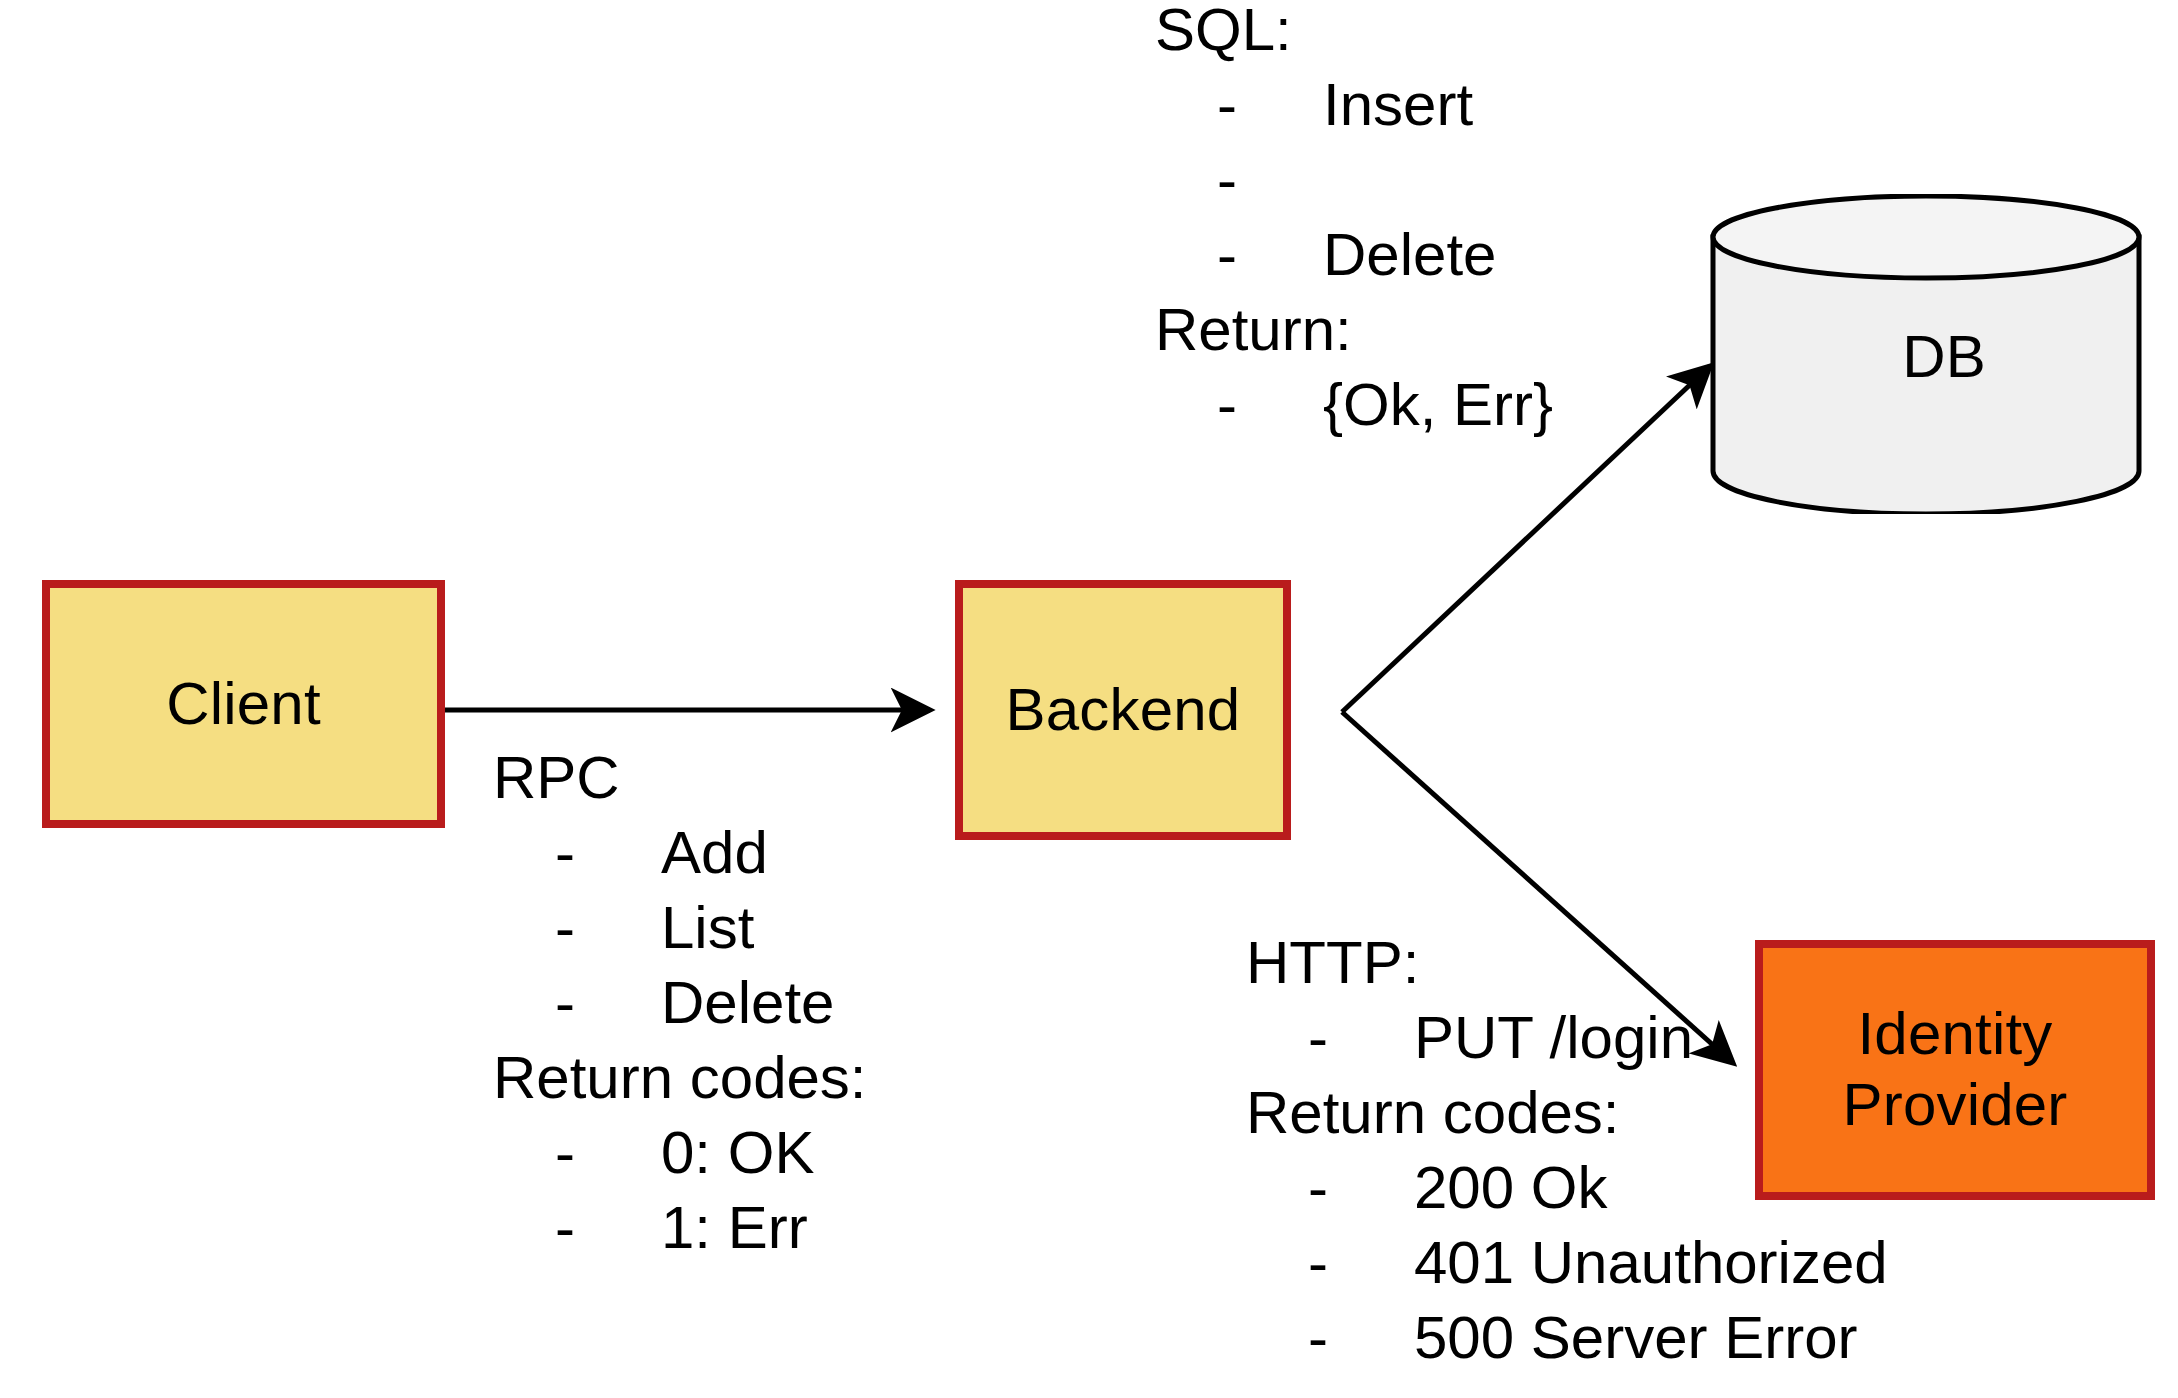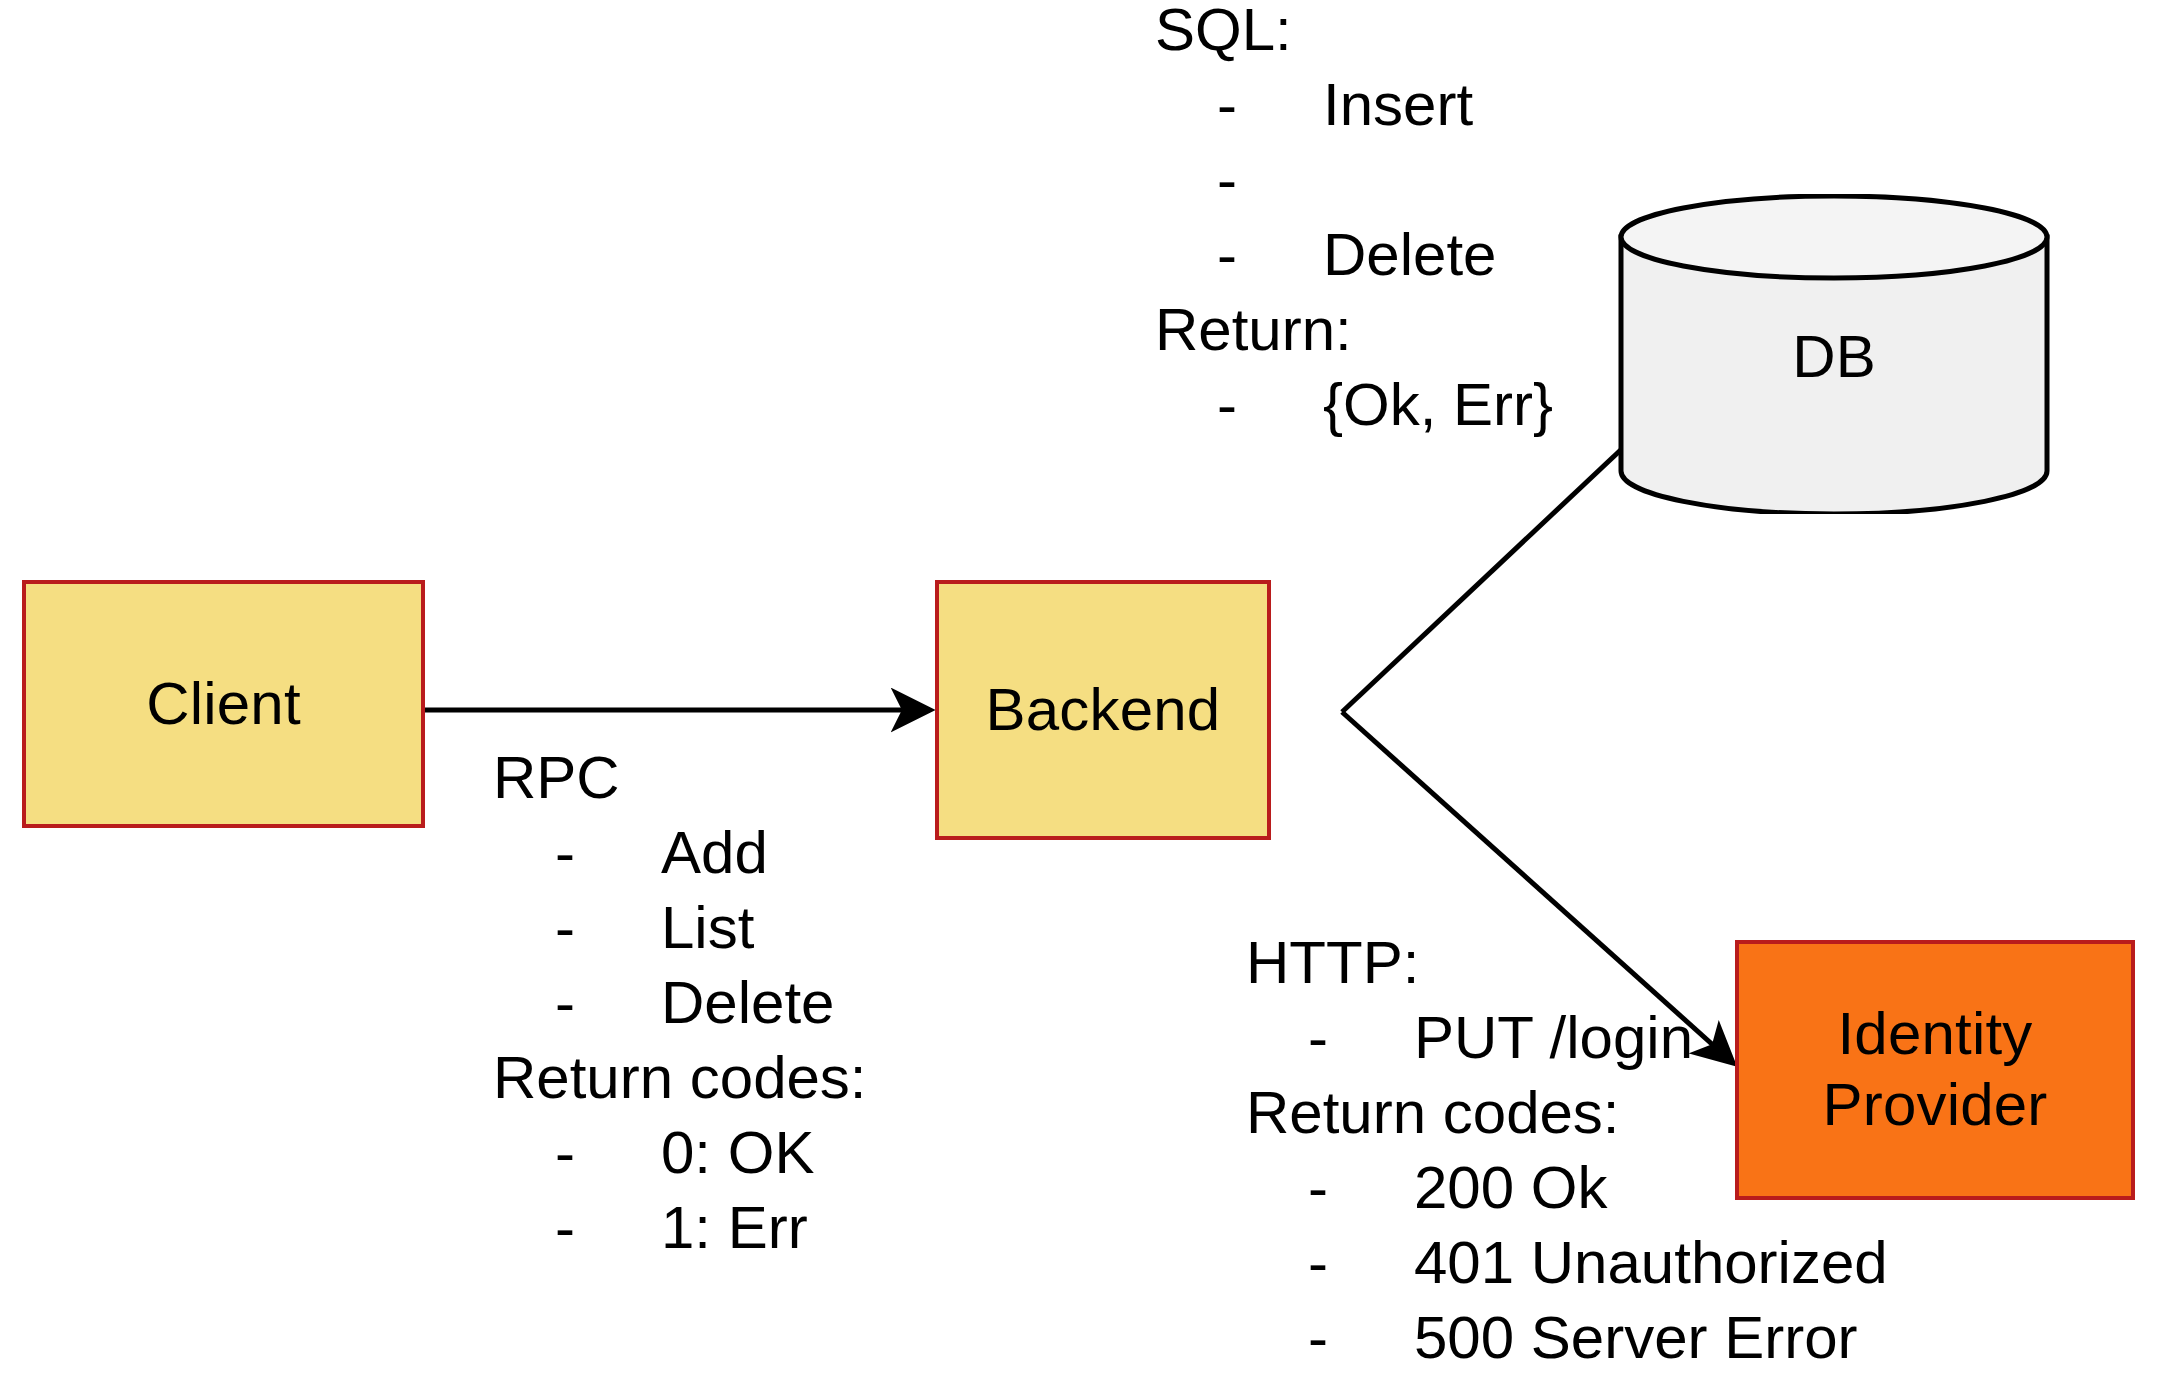--- a/index.html
+++ b/index.html
@@ -31,21 +31,22 @@
     box-sizing: border-box;
     display: flex;
     align-items: center;
     justify-content: center;
     text-align: center;
     font-size: 60px;
     line-height: 1.18;
     letter-spacing: 0.2px;
   }
   .node-rect {
-    border: 4px solid #b91c1c;
+    border: 8px solid #b91c1c;
+    margin-left: 20px;
   }
   .fill-yellow { background: #F5DE82; }
   .fill-gray   { background: #f97316; }
 
   
   .cylinder {
     position: absolute;
   }
   .cyl-svg {
     position: absolute;
@@ -115,21 +116,21 @@
   </svg>
 
   <div class="node node-rect fill-yellow" style="left:22px; top:580px; width:403px; height:248px;">
     <span>Client</span>
   </div>
 
   <div class="node node-rect fill-yellow" style="left:935px; top:580px; width:336px; height:260px;">
     <span>Backend</span>
   </div>
 
-  <div class="cylinder" style="left:1618px; top:194px; width:432px; height:320px;">
+  <div class="cylinder" style="left:1710px; top:194px; width:432px; height:320px;padding-left:36px;">
     <svg class="cyl-svg" width="432" height="320" viewBox="0 0 432 320">
       <path d="M 3 43 L 3 277 A 213 43 0 0 0 429 277 L 429 43 Z" fill="#F0F0F0" stroke="#000000" stroke-width="5"></path>
       <ellipse cx="216" cy="43" rx="213" ry="41" fill="#F4F4F4" stroke="#000000" stroke-width="5"></ellipse>
     </svg>
     <div class="cyl-label" style="top:130px;">DB</div>
   </div>
 
   <div class="node node-rect fill-gray" style="left:1735px; top:940px; width:400px; height:260px; flex-direction:column;">
     <span>Identity</span>
     <span>Provider</span>

